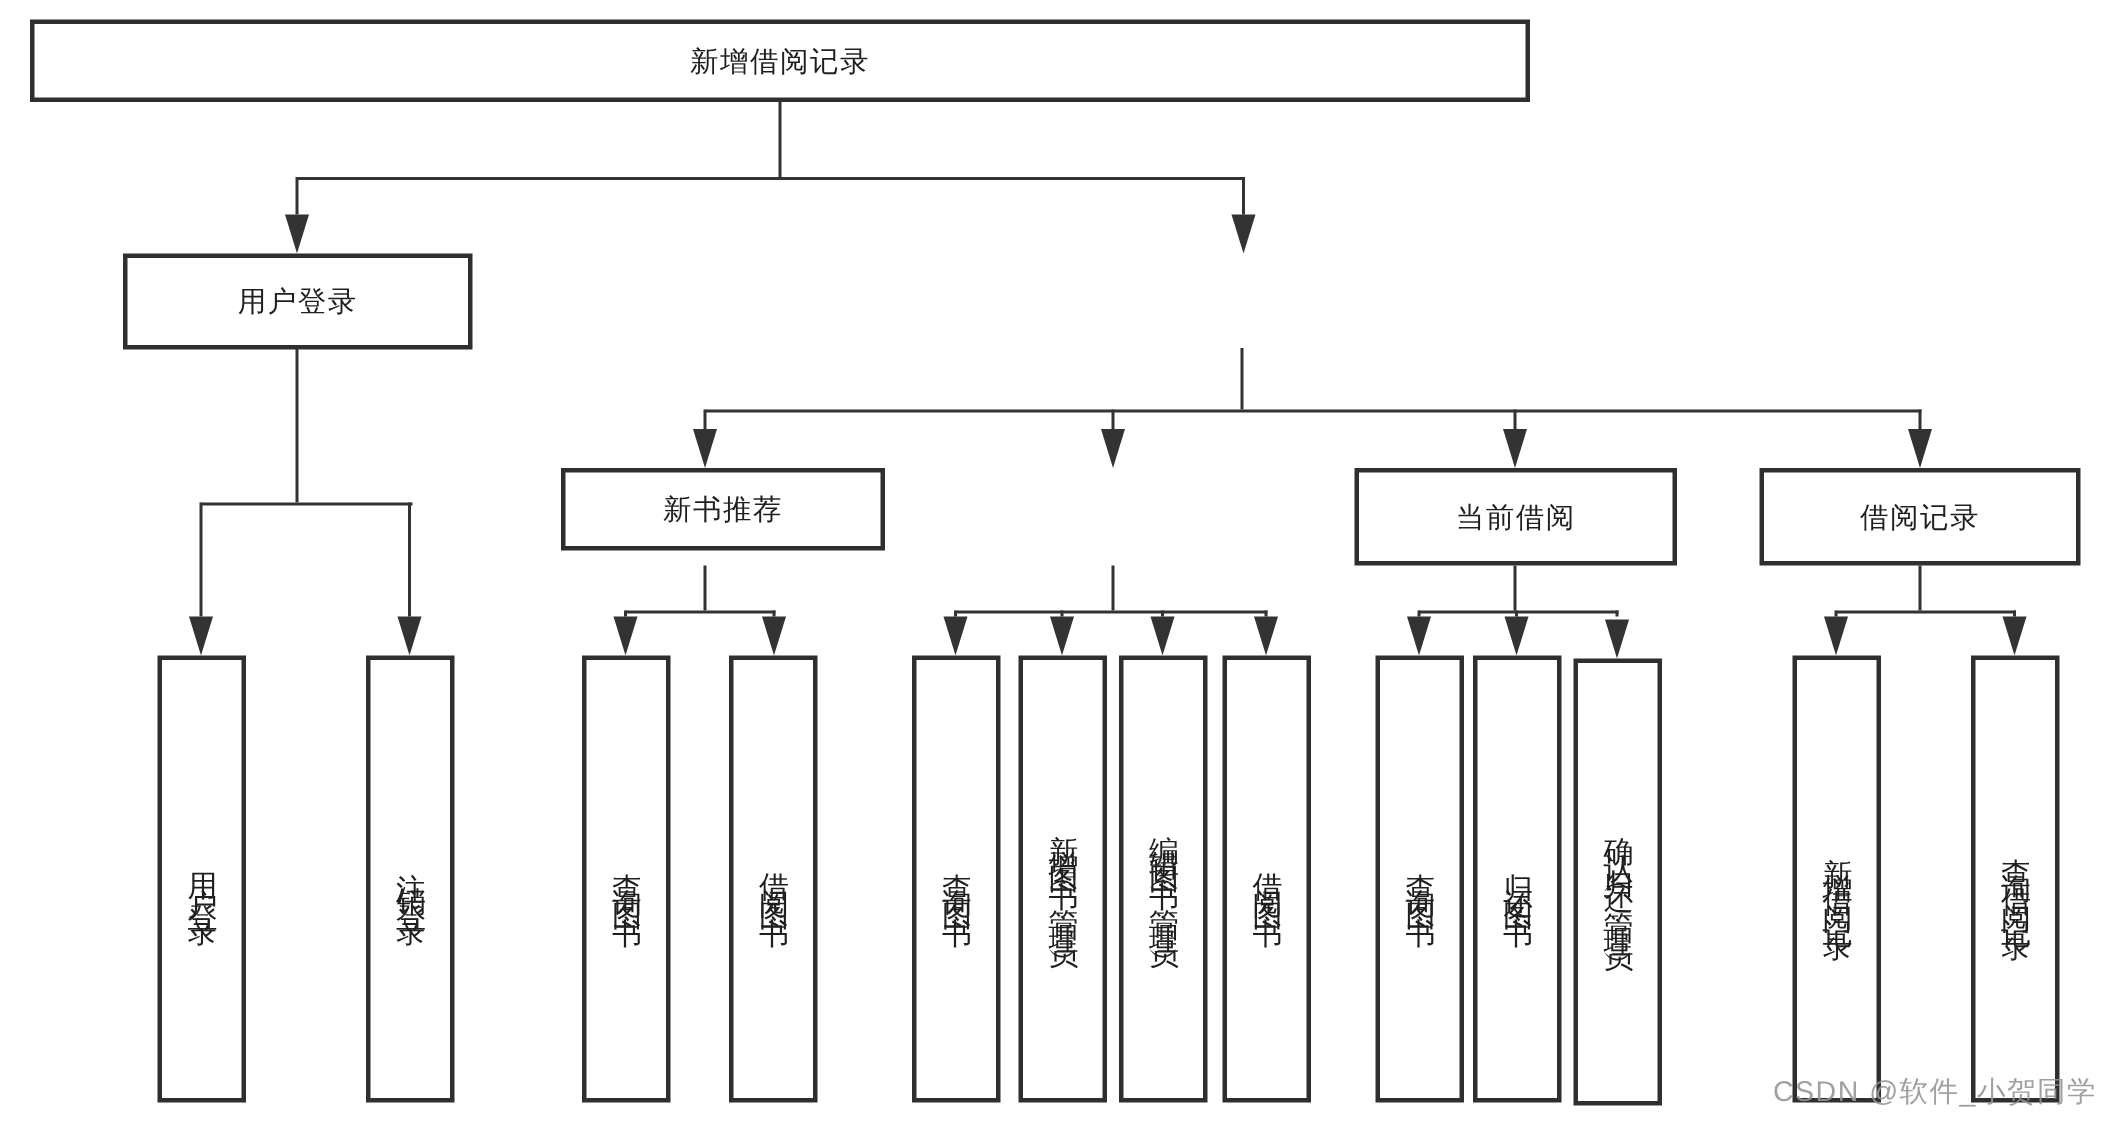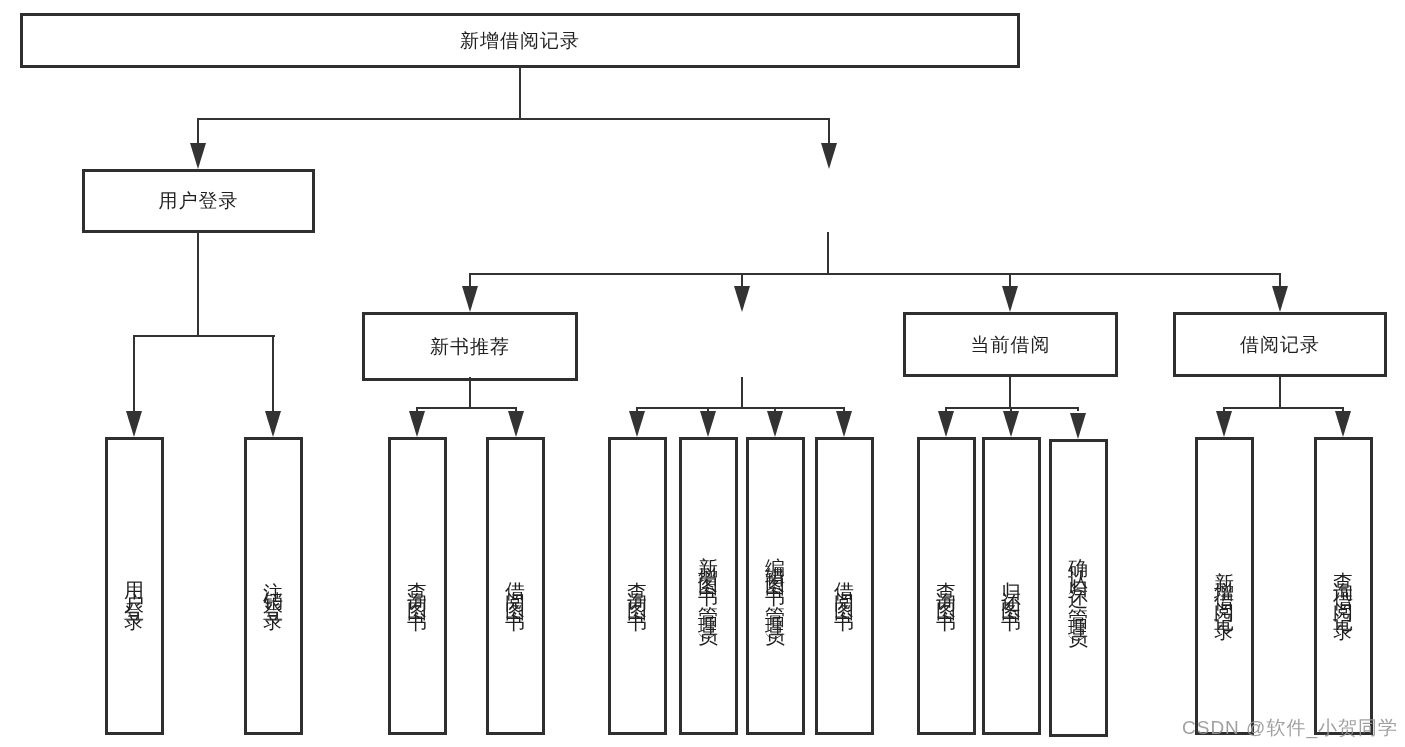--- a/index.html
+++ b/index.html
@@ -66,21 +66,21 @@
     color: rgba(150, 150, 150, 0.9);
     letter-spacing: 1px;
     z-index: 5;
     white-space: nowrap;
     text-align: center;
   }
   
   #root     { left: 20px;  top: 13px;  width: 1000px; height: 55px; }
   #l2-login { left: 82px;  top: 169px; width: 233px;  height: 64px; }
   #l2-mgmt  { left: 713px; top: 169px; width: 231px;  height: 64px; }
-  #l3-newbook { left: 362px;  top: 312px; width: 216px; height: 69px; }
+  #l3-newbook { left: 374px;  top: 312px; width: 216px; height: 55px; }
   #l3-borrow  { left: 634px;  top: 312px; width: 216px; height: 65px; }
   #l3-current { left: 903px;  top: 312px; width: 215px; height: 65px; }
   #l3-records { left: 1173px; top: 312px; width: 214px; height: 65px; }
   #leaf-login-0   { left: 105px;  }
   #leaf-login-1   { left: 244px;  }
   #leaf-newbook-0 { left: 388px;  }
   #leaf-newbook-1 { left: 486px;  }
   #leaf-borrow-0  { left: 608px;  }
   #leaf-borrow-1  { left: 679px;  }
   #leaf-borrow-2  { left: 746px;  }

